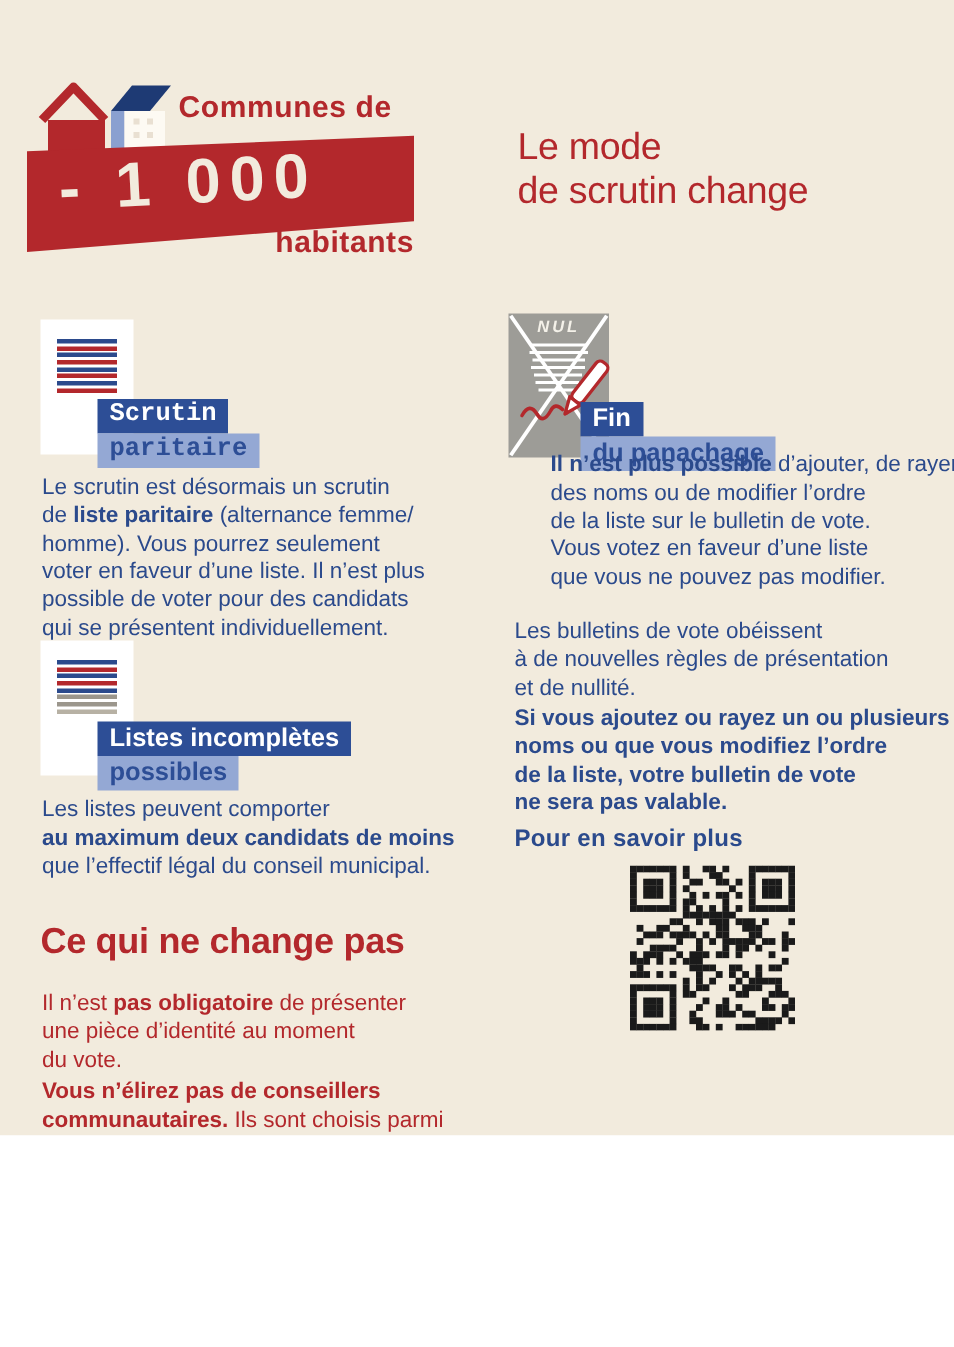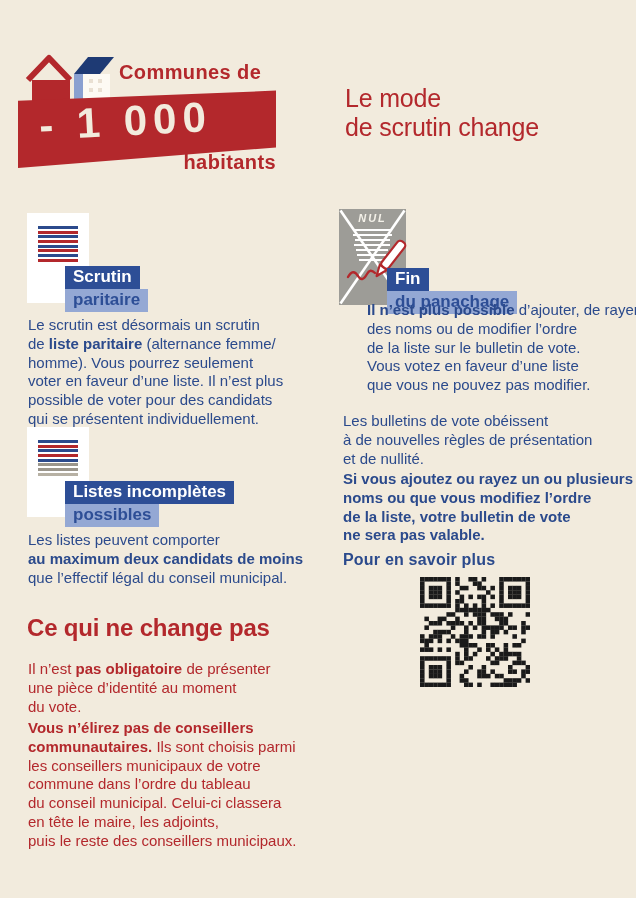--- a/index.html
+++ b/index.html
@@ -1,18 +1,18 @@
 <!DOCTYPE html>
 <html style="--background: #f2ebdd; --red: #b3282c; --blue: #2b4a8c; --tagdark: #2d4e96; --taglight: #94a8d4; --gray: #9d9c97; --white: #ffffff; --navyroof: #1e3a74; --lightblue: #8aa0d0; --qr: #1a1a1a;"><head>
 <meta charset="utf-8">
 <style>
   html,body{margin:0;padding:0;}
   #page{
     position:relative;
-    width:636px;height:898px;
+    width:636px;height:757px;
     background:var(--background,#f2ebdd);
     overflow:hidden;
     font-family:"Liberation Sans",sans-serif;
     -webkit-font-smoothing:antialiased;
   }
   
   .houses{position:absolute;left:26px;top:52px;width:92px;height:52px;overflow:visible;}
   .logo-top{
     position:absolute;left:119px;top:61px;
     font-size:20px;font-weight:700;color:var(--red);letter-spacing:.4px;
@@ -52,21 +52,21 @@
   .stripes .sr{background:var(--red);}
   .stripes .sg{background:#9b968c;}
   .stripes .sl{background:#b7b1a4;}
   
   .nulcard{position:absolute;left:339px;top:209px;width:67px;height:96px;background:var(--gray);font-style:italic;}
   .nul-label{position:absolute;left:0;top:3px;width:100%;text-align:center;
     font-size:11px;font-weight:700;color:#f4f1e9;letter-spacing:2px;}
   .nul-art{position:absolute;left:0;top:0;width:67px;height:96px;overflow:visible;}
   
   .tags{position:absolute;display:flex;flex-direction:column;align-items:flex-start;}
-  .t-scrutin{left:65px;top:266px;}
+  .t-scrutin{left:65px;top:266px;font-family:Liberation Mono, monospace;}
   .t-listes{left:65px;top:481px;}
   .t-fin{left:387px;top:268px;}
   .tagline{display:block;font-size:17px;font-weight:700;line-height:20px;padding:1px 8px 2px;white-space:nowrap;}
   .tagline.dark{background:var(--tagdark);color:#ffffff;}
   .tagline.light{background:var(--taglight);color:var(--tagdark);}
   
   .body{position:absolute;margin:0;font-size:15px;line-height:18.8px;white-space:pre-line;width:300px;}
   .body b{font-weight:700;}
   .blue{color:var(--blue);}
   .redtxt{color:var(--red);}

